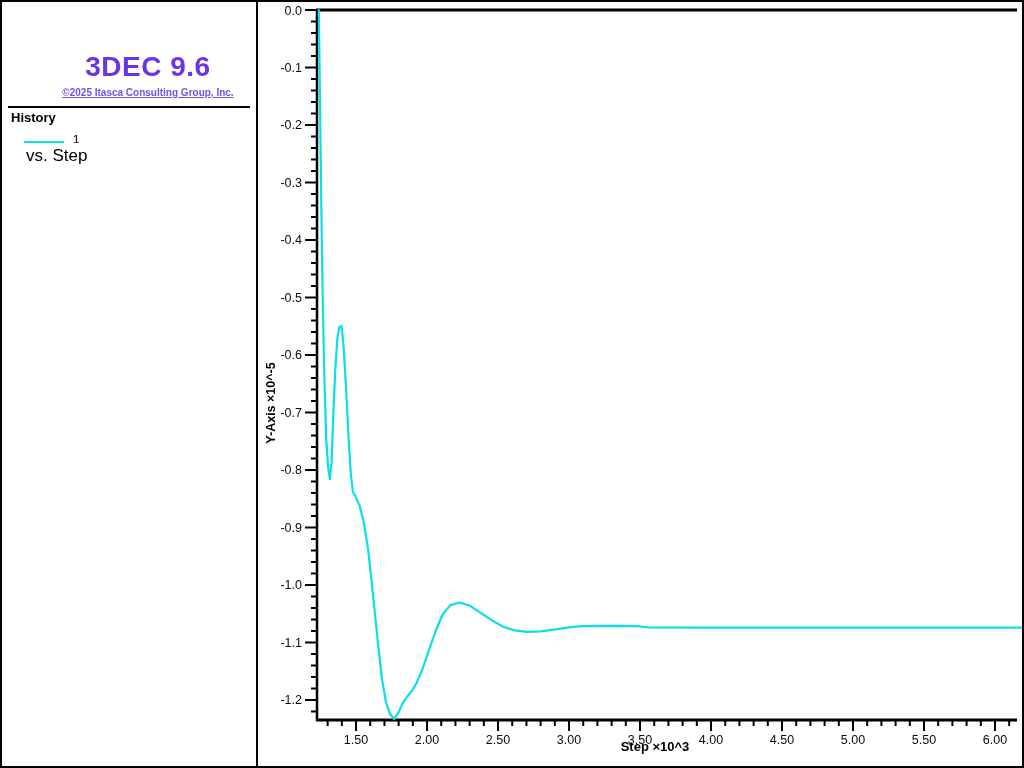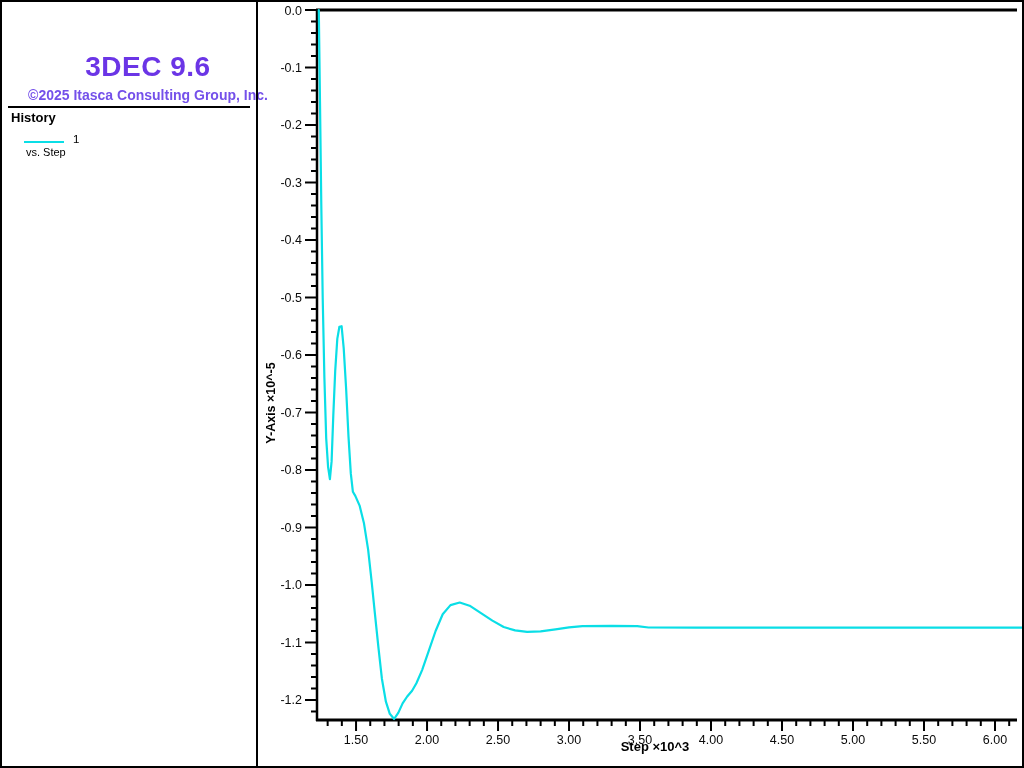--- a/index.html
+++ b/index.html
@@ -3,26 +3,26 @@
 <meta charset="utf-8">
 <style>
   html,body{margin:0;padding:0;background:#fff;}
   .app{position:relative;width:1024px;height:768px;border:2px solid #000;
        box-sizing:border-box;background:#fff;overflow:hidden;
        font-family:"Liberation Sans",sans-serif;color:#000;}
   .sidebar{position:absolute;left:0;top:0;width:292px;height:100%;margin-top:44px;}
   .logo{position:absolute;left:0;top:5px;width:100%;text-align:center;
         font-size:28px;font-weight:bold;letter-spacing:.5px;}
   .copyright{position:absolute;left:0;top:41px;width:100%;text-align:center;
-        font-size:14px;font-weight:bold;}
+        font-size:10px;font-weight:bold;text-decoration:underline;}
   .sep{position:absolute;left:6px;top:60px;width:242px;height:2px;background:#000;}
   .legend-title{position:absolute;left:9px;top:64px;font-size:13px;font-weight:bold;}
   .legend-line{position:absolute;left:22px;top:95px;width:40px;height:2px;background:#0ADEE6;}
   .legend-label{position:absolute;left:71px;top:87px;font-size:11.5px;}
-  .legend-vs{position:absolute;left:24px;top:100px;font-size:11px;}
+  .legend-vs{position:absolute;left:24px;top:100px;font-size:17px;}
   .divider{position:absolute;left:254px;top:0;width:2px;height:100%;background:#000;}
   .plot{position:absolute;left:0;top:0;width:1020px;height:764px;}
   #chart-svg{position:absolute;left:0;top:0;}
   #chart-svg text{font-family:"Liberation Sans",sans-serif;font-size:12.5px;fill:#0a0a0a;}
   .xlabel{position:absolute;left:597px;top:737px;width:112px;text-align:center;
           font-size:13px;font-weight:bold;}
   .ylabel{position:absolute;left:269px;top:401px;transform:translate(-50%,-50%) rotate(-90deg);
           font-size:12.5px;font-weight:bold;white-space:nowrap;}
 </style>
 </head>

